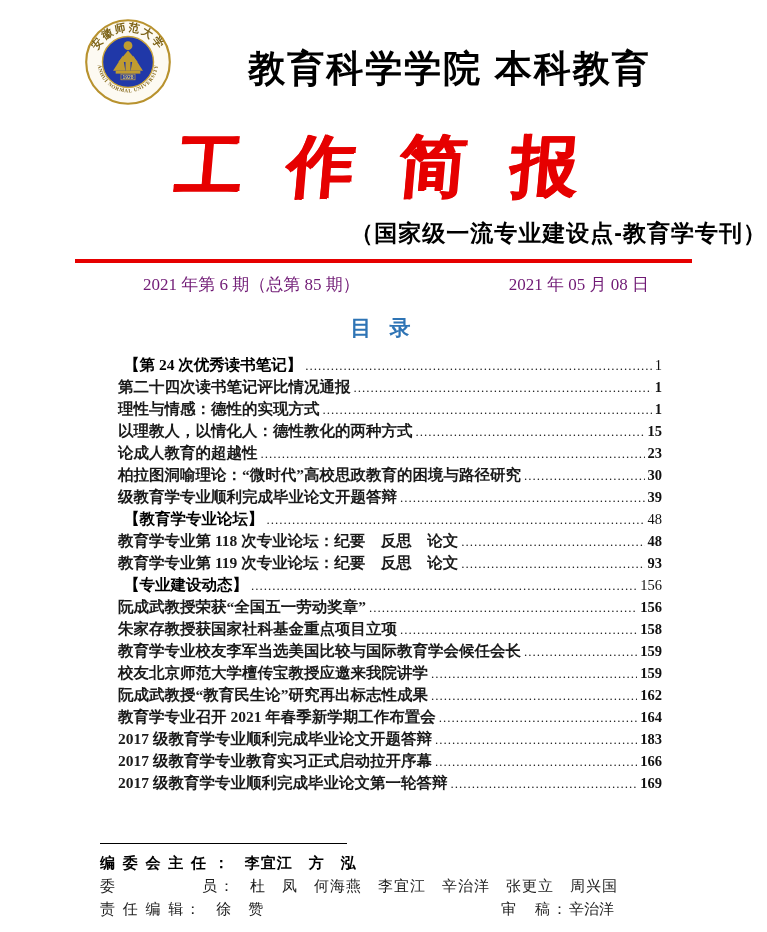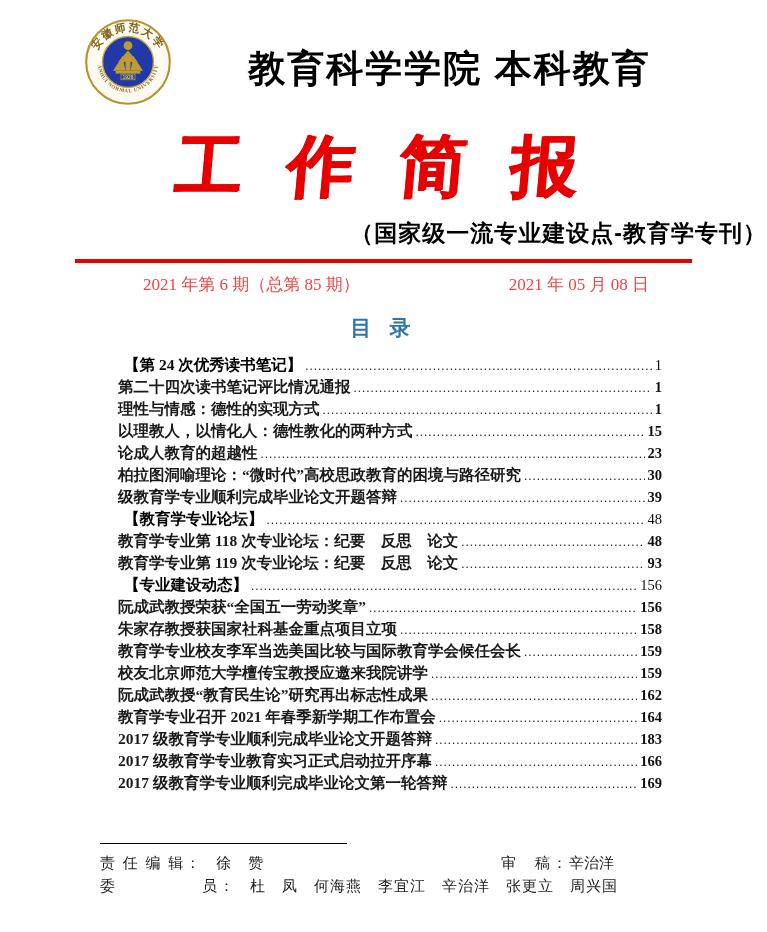--- a/index.html
+++ b/index.html
@@ -53,21 +53,21 @@
   }
 
   .red-rule{
     margin:10px 75px 0 75px;
     height:4px;background:var(--red);
   }
 
   .issue-row{
     display:flex;justify-content:space-between;
     padding:10px 118px 0 143px;
-    font-size:17px;color:#ef4444;
+    font-size:17px;color:#701a75;
     white-space:nowrap;
     gap:32px;
   }
 
   
   .toc-heading{
     margin-top:18px;
     text-align:center;
     font-family:"Liberation Sans","DejaVu Sans",sans-serif;
     font-weight:700;font-size:21px;color:var(--blue);
@@ -285,26 +285,30 @@
 
     <div class="toc-row lvl2">
       <span class="toc-label">2017 级教育学专业顺利完成毕业论文第一轮答辩</span>
       <span class="toc-dots"></span>
       <span class="toc-page">169</span>
     </div>
   </div>
 
   <div class="footer">
     <div class="footer-divider"></div>
+    <div class="f-row chief">
+      <span class="f-label">编 委 会 主 任 ：</span>
+      <span class="f-value">李宜江　方　泓</span>
+    </div>
+    <div class="f-row">
+      <span class="f-label">委　　　　　员：</span>
+      <span class="f-value">杜　凤　何海燕　李宜江　辛治洋　张更立　周兴国</span>
+    </div>
     <div class="f-row">
       <span class="f-label">责 任 编 辑：</span>
       <span class="f-value">徐　赞</span>
       <span class="f-right">
         <span class="f-label">审　稿：</span><span>辛治洋</span>
       </span>
     </div>
-    <div class="f-row">
-      <span class="f-label">委　　　　　员：</span>
-      <span class="f-value">杜　凤　何海燕　李宜江　辛治洋　张更立　周兴国</span>
-    </div>
   </div>
 
 </div>
 
 </body></html>

